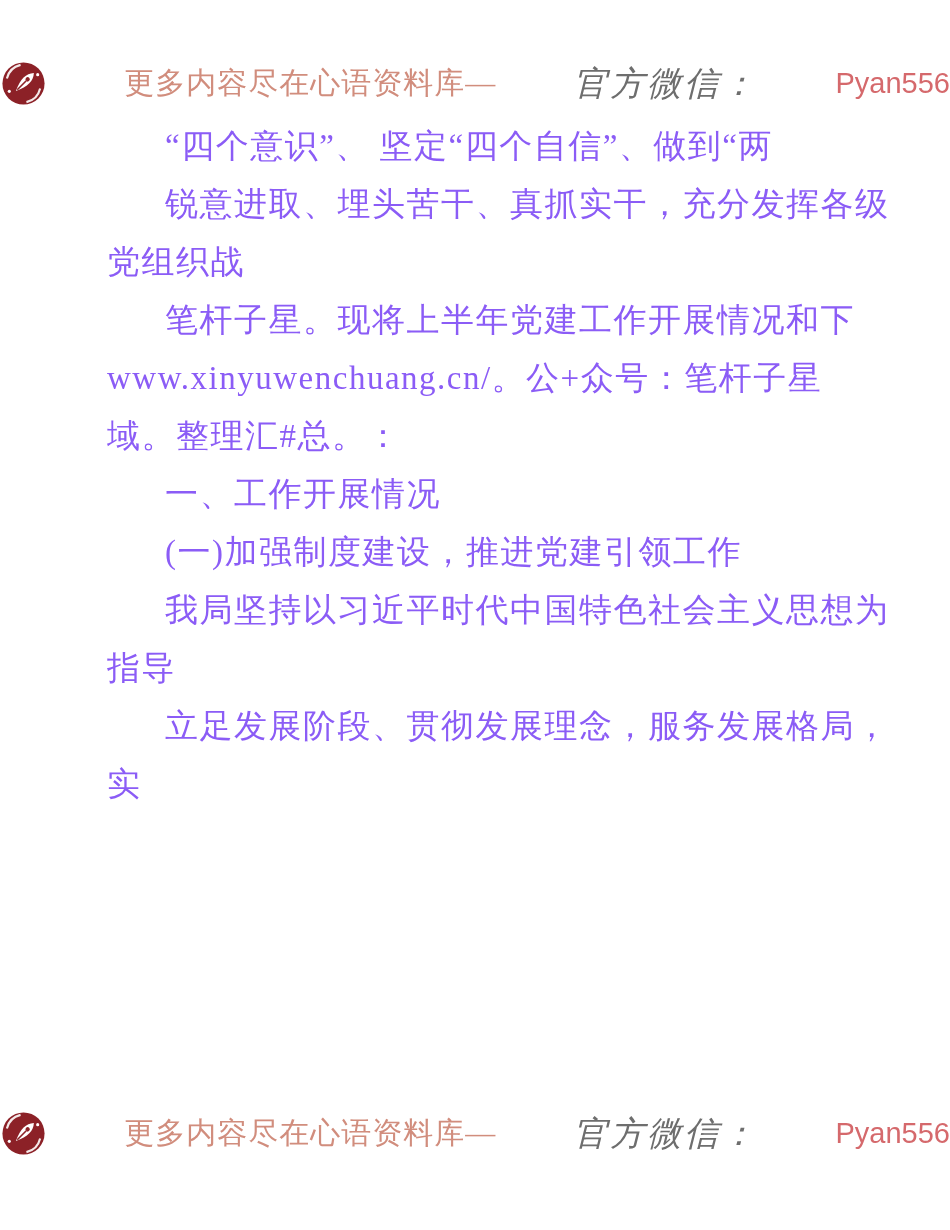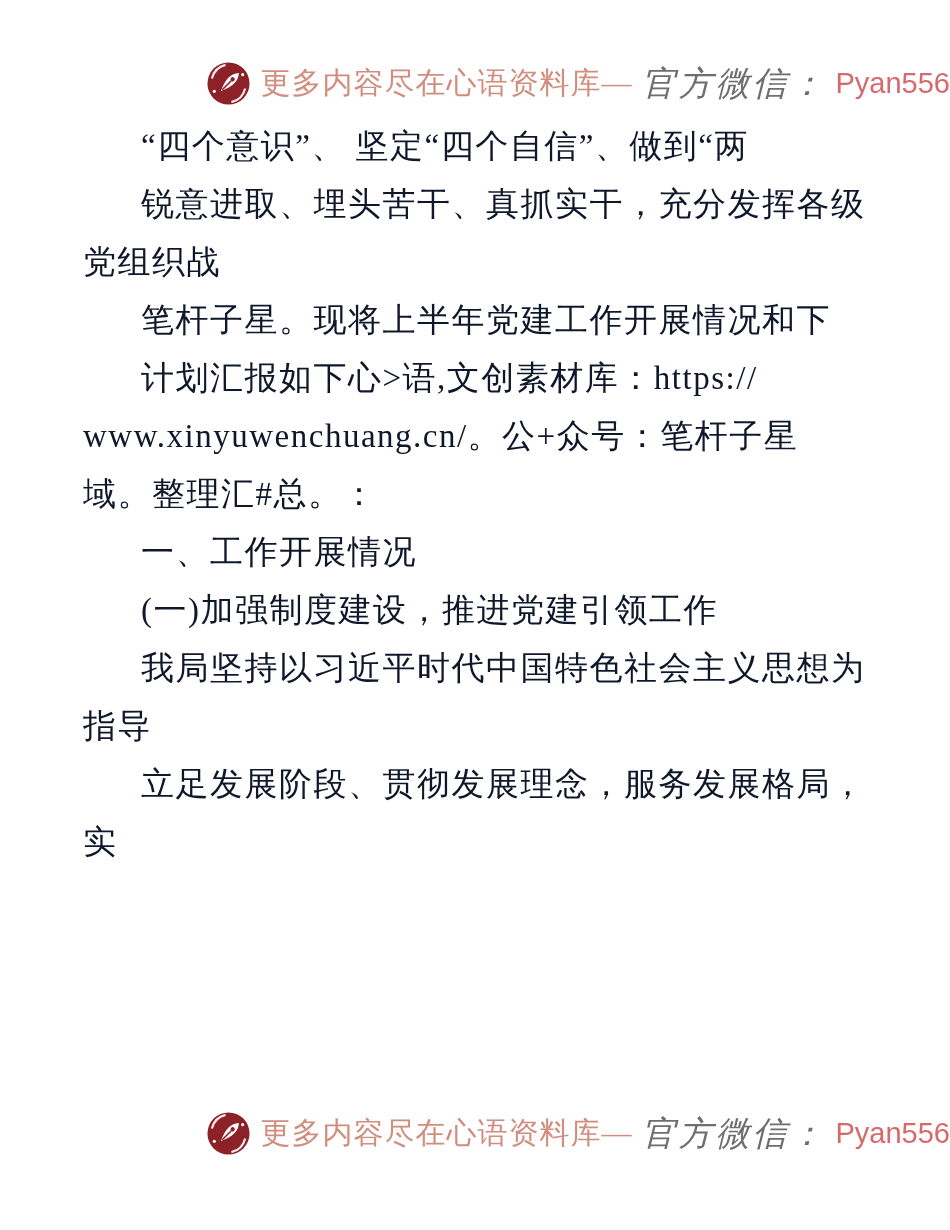--- a/index.html
+++ b/index.html
@@ -1,19 +1,19 @@
 <!DOCTYPE html>
 <html style="--brand-color: #d18d7d; --label-color: #6e6e6e; --wechat-color: #d5696c;"><head>
 <meta charset="utf-8">
 <style>
   html,body{margin:0;padding:0;background:#fff;}
   .page{position:relative;width:950px;height:1230px;background:#ffffff;overflow:hidden;
         font-family:"Liberation Serif","DejaVu Serif",serif;}
   .banner{position:absolute;left:0;width:100%;display:flex;align-items:center;
-          justify-content:flex-end;gap:9px;}
+          justify-content:space-between;gap:9px;}
   .banner-top{top:60px;}
   .banner-bottom{top:1110px;}
   .logo{width:47px;height:47px;display:inline-block;flex:0 0 auto;}
   .brand{font-family:"Liberation Serif","DejaVu Serif",serif;font-size:30px;
          letter-spacing:1px;color:var(--brand-color,#d18d7d);white-space:nowrap;}
   .channel{font-family:Liberation Sans, sans-serif;font-style:italic;
            font-size:34px;letter-spacing:3px;color:var(--label-color,#6e6e6e);white-space:nowrap;}
   .wid{font-family:"Liberation Sans","DejaVu Sans",sans-serif;font-size:29px;
        color:var(--wechat-color,#d5696c);white-space:nowrap;}
   .doc-body{position:absolute;left:83px;top:117px;width:790px;
@@ -40,26 +40,25 @@
         </g>
         <circle cx="9.5" cy="32" r="1.6" fill="#ffffff"></circle>
         <circle cx="38.5" cy="15" r="1.6" fill="#ffffff"></circle>
       </svg>
     </span>
     <span class="brand">更多内容尽在心语资料库—</span>
     <span class="channel">官方微信：</span>
     <span class="wid">Pyan556</span>
   </div>
 
-  <div class="doc-body" id="doc-body" style="color: #0f172a;">
+  <div class="doc-body" id="doc-body" style="color: #8b5cf6; margin-left: 24px;">
       <div class="line indent">“四个意识”、 坚定“四个自信”、做到“两</div>
       <div class="line indent">锐意进取、埋头苦干、真抓实干，充分发挥各级</div>
       <div class="line">党组织战</div>
       <div class="line indent">笔杆子星。现将上半年党建工作开展情况和下</div>
-      <div class="line indent">计划汇报如下心&gt;语,文创素材库：https://</div>
       <div class="line">www.xinyuwenchuang.cn/。公+众号：笔杆子星</div>
       <div class="line">域。整理汇#总。：</div>
       <div class="line indent">一、工作开展情况</div>
       <div class="line indent">(一)加强制度建设，推进党建引领工作</div>
       <div class="line indent">我局坚持以习近平时代中国特色社会主义思想为</div>
       <div class="line">指导</div>
       <div class="line indent">立足发展阶段、贯彻发展理念，服务发展格局，</div>
       <div class="line">实</div>
     </div>
 

